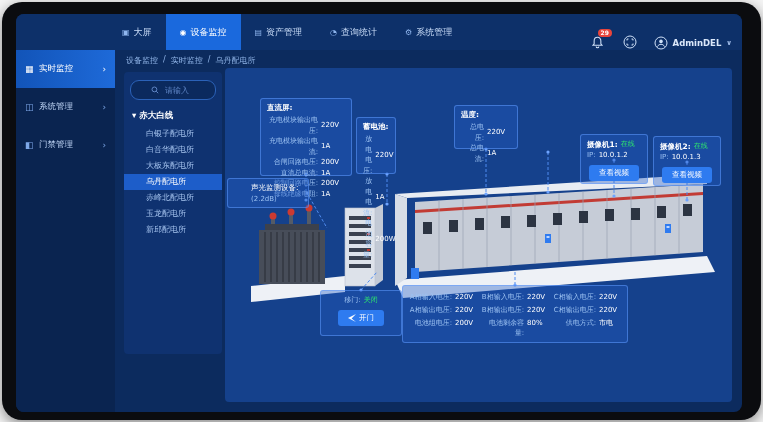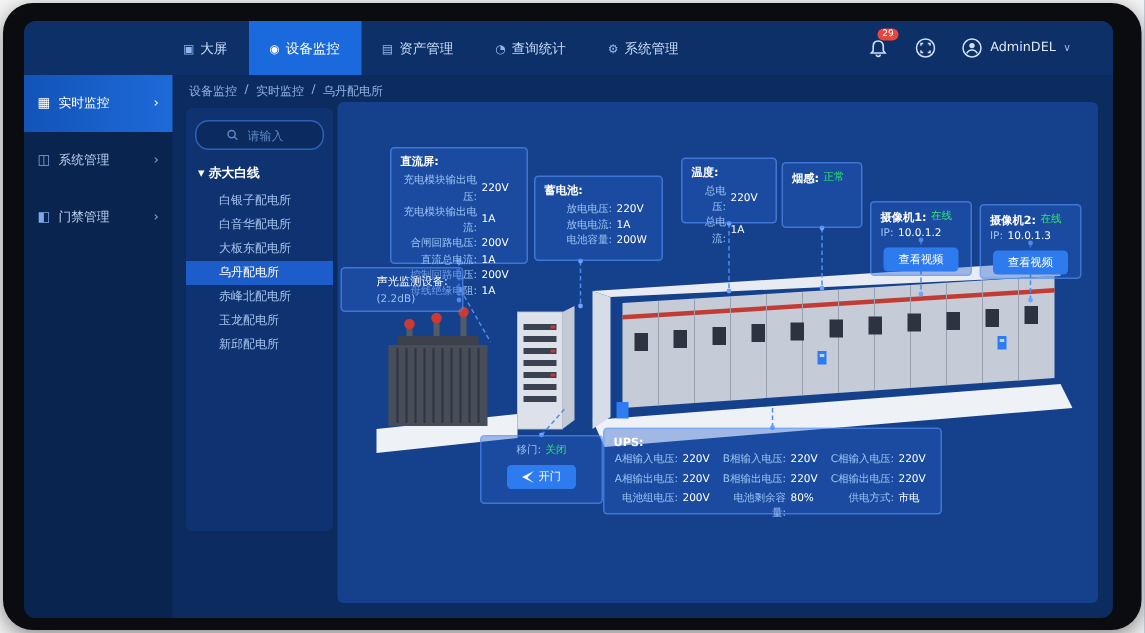--- a/index.html
+++ b/index.html
@@ -7,21 +7,21 @@
   .device{position:absolute;left:2px;top:2px;width:759px;height:418px;background:#0b0c0f;border-radius:20px;box-shadow:0 4px 14px rgba(0,0,0,.45);}
   .app{position:absolute;left:14px;top:12px;width:726px;height:398px;background:#0c2b5e;border-radius:8px;overflow:hidden;}
 
   
   .nav{position:absolute;left:0;top:0;right:0;height:36px;background:#0d3069;display:flex;align-items:center;}
   .tabs{display:flex;height:100%;margin-left:92px;}
   .tab{display:flex;align-items:center;gap:4px;padding:0 14px;font-size:9px;color:#c9dcf8;cursor:pointer;}
   .tab .tab-ic{font-size:8px;color:#8fb6ef;}
   .tab.active{background:#1a69dd;color:#fff;}
   .tab.active .tab-ic{color:#fff;}
-  .navright{position:absolute;right:28px;top:0;height:36px;display:flex;align-items:center;gap:16px;}
+  .navright{position:absolute;right:10px;top:0;height:36px;display:flex;align-items:flex-end;gap:16px;font-weight:bold;}
   .icbtn{position:relative;width:16px;height:16px;display:flex;align-items:center;justify-content:center;cursor:pointer;}
   .badge{position:absolute;top:-5px;left:8px;background:#e8453c;color:#fff;font-size:6px;line-height:8px;padding:0 3px;border-radius:5px;}
   .userchip{display:flex;align-items:center;gap:5px;color:#dbe8fb;font-size:8.5px;cursor:pointer;}
   .caret{font-size:7px;color:#9db9e6;}
 
   
   .side{position:absolute;left:0;top:36px;bottom:0;width:99px;background:#0a2450;}
   .sitem{display:flex;align-items:center;height:38px;padding:0 9px;font-size:8.5px;color:#bcd2f3;cursor:pointer;}
   .sitem .sic{width:14px;font-size:9px;color:#7ea8e8;}
   .sitem .chev{margin-left:auto;font-size:9px;color:#7ea8e8;}
@@ -48,21 +48,21 @@
   .panel{position:absolute;z-index:3;background:rgba(35,92,196,.38);border:1px solid rgba(96,154,255,.55);border-radius:3px;padding:4px 6px;box-sizing:border-box;font-size:7px;}
   .ptitle{color:#fff;font-weight:bold;font-size:7.5px;margin-bottom:2px;}
   .prow{display:flex;align-items:center;line-height:10.5px;}
   .plabel{flex:1;text-align:right;color:#9cc2f2;}
   .pval{width:24px;margin-left:3px;color:#fff;text-align:left;}
   .ok{color:#2ee56e;}
   .inline-row{display:flex;gap:3px;align-items:center;line-height:11px;}
   .btn{display:flex;align-items:center;justify-content:center;gap:3px;background:#2e7bf0;color:#fff;border:none;border-radius:3px;font-size:7.5px;padding:3px 10px;margin:4px auto 0;cursor:pointer;font-family:inherit;}
 
   .p-dc{left:35px;top:30px;width:92px;height:78px;}
-  .p-batt{left:131px;top:49px;width:86px;height:57px;}
+  .p-batt{left:131px;top:49px;width:40px;height:57px;}
   .p-meter{left:229px;top:37px;width:64px;height:44px;}
   .p-smoke{left:296px;top:40px;width:54px;height:44px;}
   .p-cam{width:68px;height:50px;margin-top:24px;}
   .p-cam1{left:355px;top:42px;}
   .p-cam2{left:428px;top:44px;}
   .p-sound{left:2px;top:110px;width:82px;height:30px;padding-left:23px;}
   .p-sound .l1{color:#fff;font-size:7.5px;}
   .p-sound .l2{color:#9cc2f2;margin-top:2px;}
   .p-door{left:95px;top:222px;width:82px;height:46px;}
   .p-ups{left:177px;top:217px;width:226px;height:58px;}
@@ -317,26 +317,20 @@
       <div class="prow">
               <span class="plabel">总电压:</span>
               <span class="pval">220V</span>
             </div>
       <div class="prow">
               <span class="plabel">总电流:</span>
               <span class="pval">1A</span>
             </div>
     </div>
 
-    <div class="panel p-smoke">
-      <div class="inline-row">
-              <span class="ptitle" style="margin:0">烟感:</span>
-              <span class="ok">正常</span>
-            </div>
-    </div>
 
     <div class="panel p-cam p-cam1">
       <div class="inline-row">
               <span class="ptitle" style="margin:0">摄像机1:</span>
               <span class="ok">在线</span>
             </div>
       <div class="inline-row">
               <span style="color:#9cc2f2">IP:</span>
               <span style="color:#fff">10.0.1.2</span>
             </div>
@@ -367,21 +361,20 @@
             </div>
       <button class="btn">
         <svg width="8" height="8" viewBox="0 0 10 10">
                 <polygon points="0,5 10,0 4.5,5.5 10,10" fill="#fff"></polygon>
               </svg>
         <span>开门</span>
       </button>
     </div>
 
     <div class="panel p-ups">
-      <div class="ptitle">UPS:</div>
       <div class="ups-grid">
         <div class="ucell">
                 <span class="plabel">A相输入电压:</span>
                 <span class="pval">220V</span>
               </div>
         <div class="ucell">
                 <span class="plabel">B相输入电压:</span>
                 <span class="pval">220V</span>
               </div>
         <div class="ucell">

